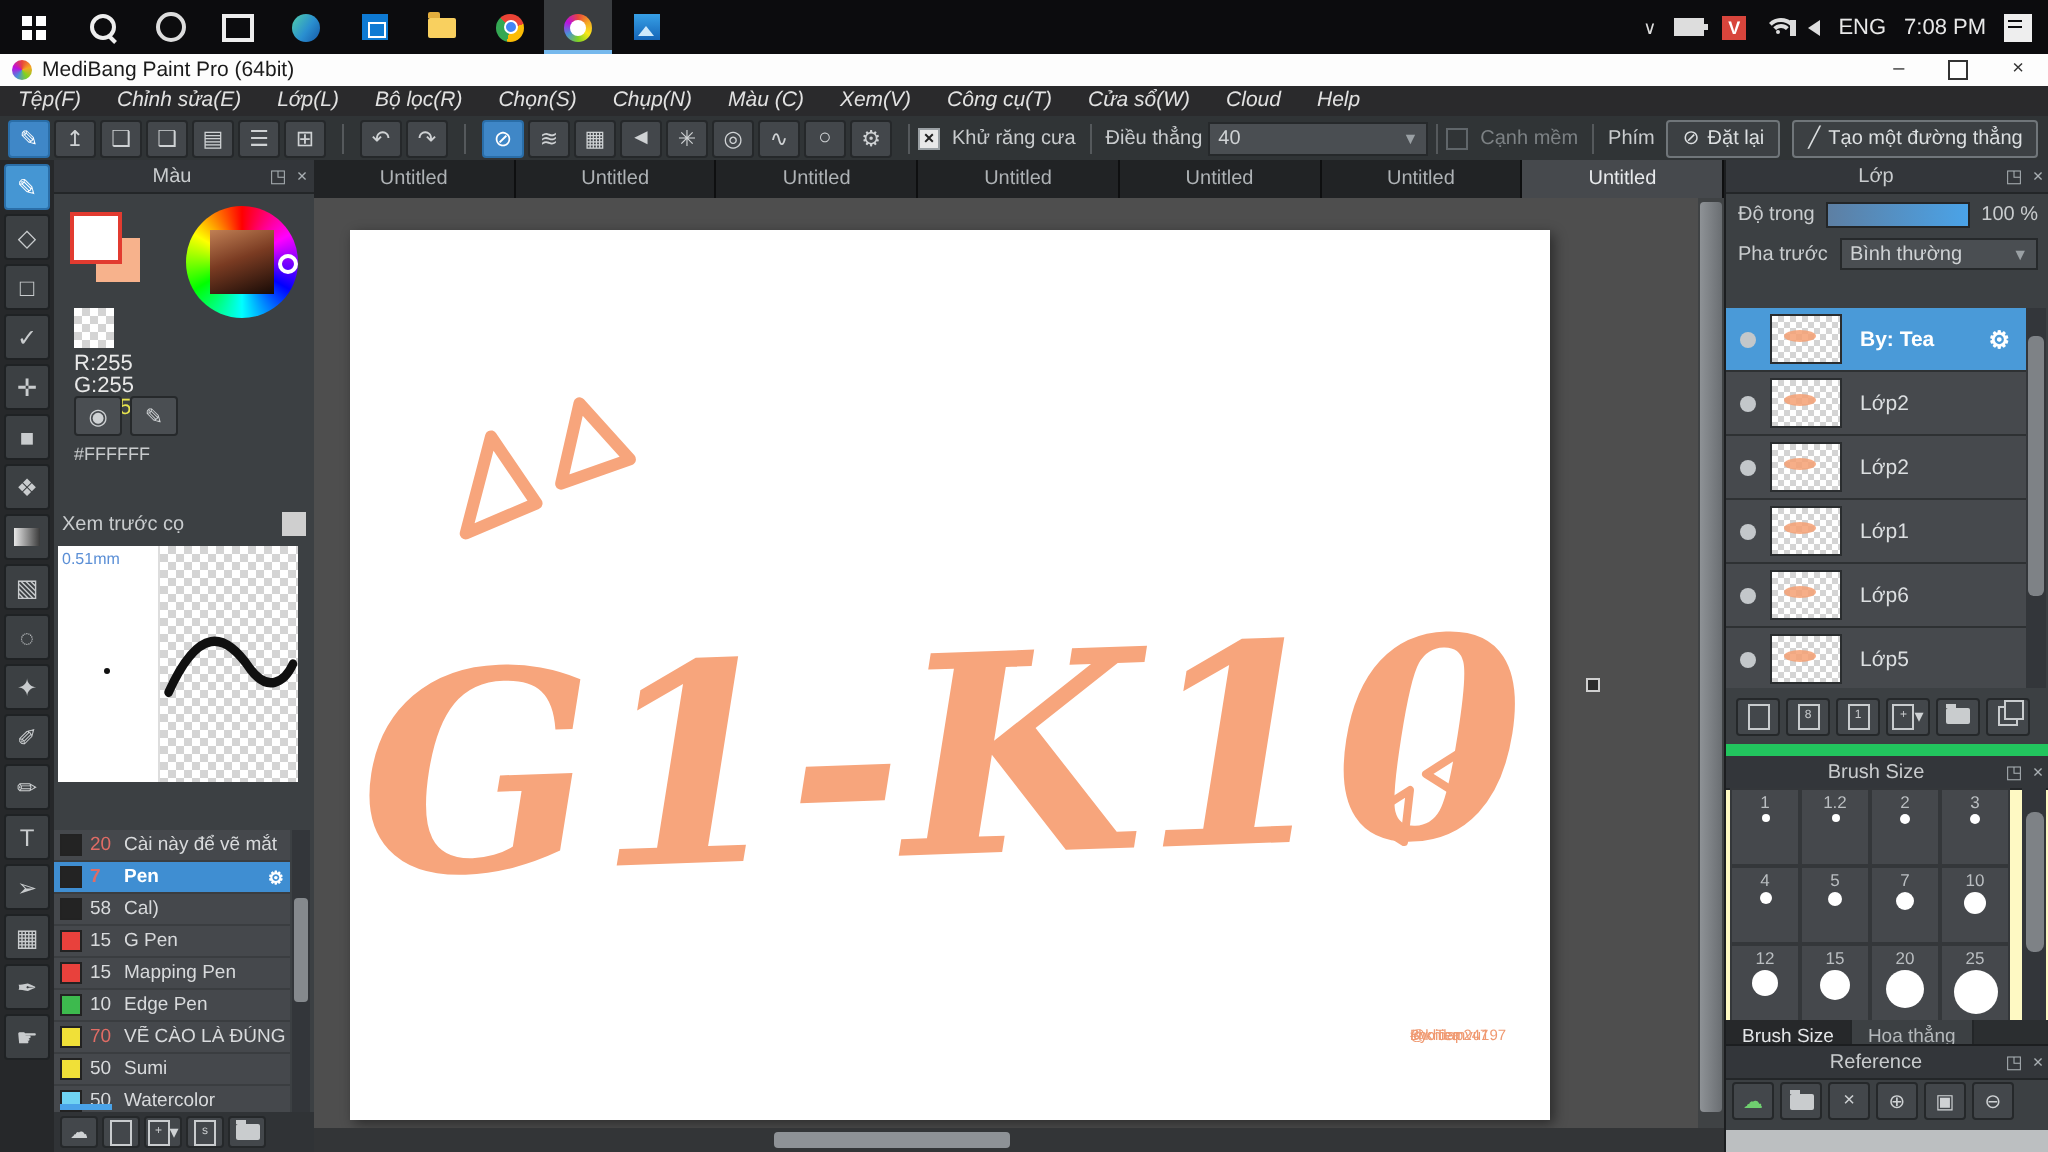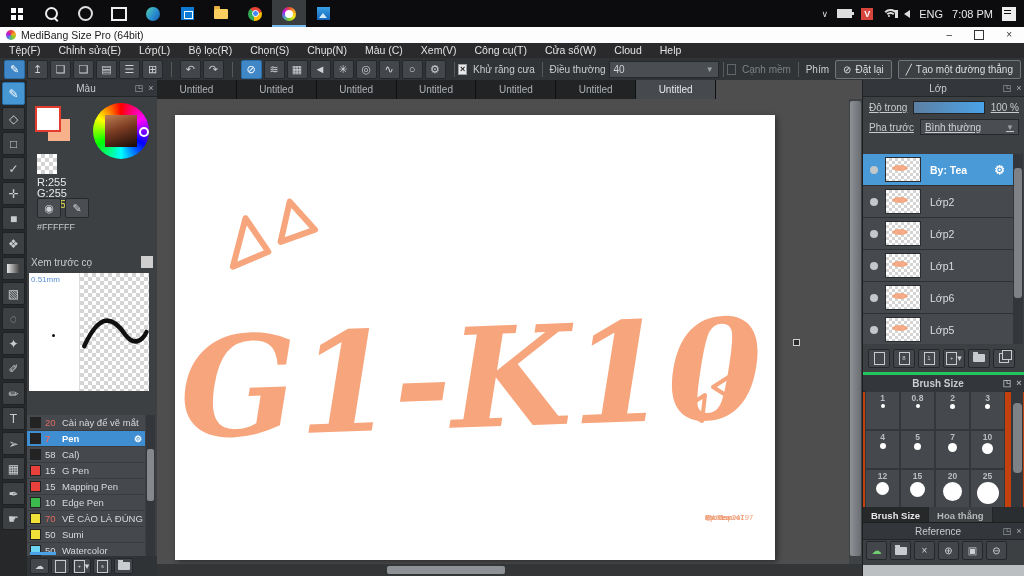--- a/index.html
+++ b/index.html
@@ -57,21 +57,21 @@
   #titlebar{position:absolute;left:0;top:27px;width:1024px;height:16px;background:#fdfdfd;
     display:flex;align-items:center;font-size:10.5px;color:#1a1a1a;}
   .app-ico{width:10px;height:10px;border-radius:50%;margin:0 5px 0 6px;
     background:conic-gradient(#e8453c,#f5a623,#7ed321,#4a90d9,#bd10e0,#e8453c);}
   #winbtns{margin-left:auto;display:flex;align-items:center;gap:22px;padding-right:12px;color:#333;}
   .wb{font-size:10px;line-height:10px;}
   .wb-max{width:8px;height:8px;border:1px solid #333;}
 
   
   #menubar{position:absolute;left:0;top:43px;width:1024px;height:15px;background:#2a2a2c;
-    display:flex;align-items:center;gap:0;font-size:10.5px;color:#e2e2e2;}
+    display:flex;align-items:center;gap:0;font-size:10.5px;color:#e2e2e2;font-style:italic;}
   .menu-item{padding:0 9px;line-height:15px;}
 
   
   #toolbar{position:absolute;left:0;top:58px;width:1024px;height:22px;background:#303436;
     display:flex;align-items:center;font-size:10px;color:#c9ccce;border-bottom:1px solid #1c1e20;}
   .tbtn{width:19px;height:17px;margin:0 1px;background:#43474b;border:1px solid #25282a;border-radius:2px;
     color:#cfd2d4;font-size:11px;display:flex;align-items:center;justify-content:center;}
   .tbtn.sel{background:#3f87c7;border-color:#2a6ea8;color:#fff;}
   .tgroup{display:flex;align-items:center;margin:0 3px;}
   .tsep{width:1px;height:15px;background:#55595c;margin:0 4px;}
@@ -145,37 +145,37 @@
   .brow .gear{margin-left:auto;margin-right:3px;color:#fff;font-size:9px;}
   #brush-scroll{position:absolute;right:2px;top:20px;width:9px;height:141px;background:#33363a;}
   #brush-scroll .h{position:absolute;left:1px;top:34px;width:7px;height:52px;background:#85898d;border-radius:2px;}
   #brush-foot{position:absolute;left:0;bottom:0;width:130px;height:20px;background:#303336;display:flex;align-items:center;gap:2px;padding-left:3px;}
   #brush-foot::before{content:"";position:absolute;left:3px;top:-4px;width:26px;height:3px;background:#4aa3e8;}
   .mini{width:17px;height:14px;background:#43474b;border:1px solid #25282a;border-radius:2px;color:#cfd2d4;
     font-size:9px;display:flex;align-items:center;justify-content:center;}
 
   
   #center{position:absolute;left:157px;top:80px;width:705px;height:496px;background:#4e4e4e;}
-  #tabbar{position:absolute;left:0;top:0;width:559px;height:19px;background:#1b1d1f;display:flex;}
+  #tabbar{position:absolute;left:0;top:0;width:705px;height:19px;background:#1b1d1f;display:flex;}
   .tab{width:100px;height:19px;line-height:19px;text-align:center;font-size:10px;color:#aeb2b5;
     background:#212325;border-right:1px solid #0e0f10;}
   .tab.active{background:#46494d;color:#e8eaec;}
   #workspace{position:absolute;left:0;top:19px;width:705px;height:477px;overflow:hidden;}
   #canvas{position:absolute;left:18px;top:16px;width:600px;height:445px;background:#fff;box-shadow:2px 2px 6px rgba(0,0,0,.45);}
   .sig{position:absolute;left:530px;top:399px;font-size:7.5px;line-height:8.5px;color:#f09a72;}
   #cursor-dot{position:absolute;left:636px;top:240px;width:5px;height:5px;background:#2c2c2c;border:1px solid #cfcfcf;}
   #vsb{position:absolute;right:0;top:0;width:13px;height:465px;background:#3f4244;}
   #vsb .h{position:absolute;left:1px;top:2px;width:11px;height:455px;background:linear-gradient(to right,#8e9296,#6a6e72);border-radius:2px;}
   #hsb{position:absolute;left:0;bottom:0;width:705px;height:12px;background:#333537;}
   #hsb .h{position:absolute;left:230px;top:2px;width:118px;height:8px;background:#8e9296;border-radius:2px;}
 
   
   #rightcol{position:absolute;left:862px;top:80px;width:162px;height:496px;background:#2b2e30;border-left:1px solid #1c1e20;}
   #panel-layers{position:absolute;left:0;top:0;width:162px;height:292px;background:#3c4043;}
-  .lrow{display:flex;align-items:center;font-size:10px;color:#c9ccce;padding:0 6px;height:20px;text-decoration:underline;}
+  .lrow{display:flex;align-items:center;font-size:10px;color:#c9ccce;padding:0 6px;height:20px;}
   #op-slider{flex:1;height:11px;margin:0 6px;background:linear-gradient(to right,#5d7fa3,#4aa3e8);border:1px solid #232628;}
   .lrow .dd{flex:1;margin-left:6px;min-width:0;height:14px;}
   #lay-checks{display:flex;align-items:center;font-size:9px;color:#c9ccce;height:16px;padding:0 4px;gap:3px;}
   #lay-checks .dimtxt{color:#74797d;}
   #layer-list{position:absolute;left:0;top:74px;width:150px;height:190px;overflow:hidden;background:#36393c;}
   .lay{height:31px;display:flex;align-items:center;background:#46494d;border-bottom:1px solid #2e3133;
     font-size:10.5px;color:#dcdfe1;}
   .lay.sel{background:#4a9ad8;color:#fff;font-weight:bold;}
   .lay .vis{width:8px;height:8px;border-radius:50%;background:#c3c7ca;margin:0 7px;flex:none;}
   .lay .thumb{width:34px;height:23px;margin-right:9px;flex:none;position:relative;border:1px solid #2a2d2f;
@@ -188,21 +188,21 @@
   #layer-foot{position:absolute;left:0;bottom:2px;width:162px;height:24px;display:flex;align-items:center;gap:3px;padding-left:5px;}
   .mini2{width:20px;height:17px;background:#43474b;border:1px solid #25282a;border-radius:2px;color:#cfd2d4;
     font-size:9px;display:flex;align-items:center;justify-content:center;}
   .md{width:9px;height:11px;border:1px solid #c9ccce;font-size:6px;color:#c9ccce;display:flex;align-items:center;justify-content:center;}
   .mf{width:12px;height:8px;background:#c9ccce;border-radius:1px;position:relative;}
   .mf::before{content:"";position:absolute;left:0;top:-2px;width:5px;height:2px;background:#c9ccce;}
   .mdup{width:8px;height:8px;border:1px solid #c9ccce;position:relative;}
   .mdup::before{content:"";position:absolute;left:2px;top:-4px;width:8px;height:8px;border:1px solid #c9ccce;background:#43474b;}
 
   
-  #panel-bsize{position:absolute;left:0;top:292px;width:162px;height:150px;background:#c2410c;border-top:3px solid #22c55e;font-weight:bold;}
+  #panel-bsize{position:absolute;left:0;top:292px;width:162px;height:150px;background:#fef9c3;border-top:6px solid #22c55e;}
   #bs-grid{position:absolute;left:2px;top:16px;width:140px;height:116px;display:grid;
     grid-template-columns:repeat(4,1fr);overflow:hidden;}
   .bs-cell{border:1px solid #34373a;background:#45484c;display:flex;flex-direction:column;align-items:center;height:37px;}
   .bs-cell .n{font-size:8.5px;color:#babec1;line-height:12px;}
   .bs-cell .d{background:#fff;border-radius:50%;}
   #bs-scroll{position:absolute;right:2px;top:16px;width:12px;height:116px;background:#33363a;}
   #bs-scroll .h{position:absolute;left:1.5px;top:12px;width:9px;height:70px;background:#7e8286;border-radius:4px;}
   #bs-tabs{position:absolute;left:0;bottom:0;width:162px;height:18px;display:flex;background:#2b2e30;}
   .bs-tab{padding:0 8px;font-size:9.5px;line-height:18px;color:#b4b8bb;background:#3c4043;border-right:1px solid #232628;}
   .bs-tab.active{background:#26282a;color:#e4e6e8;}
@@ -262,21 +262,21 @@
         </span>
       <span class="tr-spk"></span>
       <span>ENG</span>
       <span>7:08 PM</span>
       <span class="tr-note"></span>
     </div>
   </div>
 
   <div id="titlebar">
     <span class="app-ico"></span>
-    <span>MediBang Size Pro (64bit)</span>
+    <span>MediBang Paint Pro (64bit)</span>
     <span id="winbtns">
       <span class="wb">–</span>
       <span class="wb wb-max"></span>
       <span class="wb">×</span>
     </span>
   </div>
 
   <div id="menubar">
       <span class="menu-item">Tệp(F)</span>
       <span class="menu-item">Chỉnh sửa(E)</span>
@@ -316,21 +316,21 @@
       <div class="tbtn">✳</div>
       <div class="tbtn">◎</div>
       <div class="tbtn">∿</div>
       <div class="tbtn">○</div>
       <div class="tbtn">⚙</div>
     </div>
     <div class="tsep"></div>
     <span class="cb lt">×</span>
     <span class="lab">Khử răng cưa</span>
     <div class="tsep"></div>
-    <span class="lab">Điều thường</span>
+    <span class="lab">Điều thẳng</span>
     <div class="dd">
       <span>40</span>
         <span class="car">▼</span>
     </div>
     <div class="tsep"></div>
     <span class="cb dim"></span>
     <span class="lab dim">Cạnh mềm</span>
     <div class="tsep"></div>
     <span class="lab">Phím</span>
     <div class="pushbtn">
@@ -608,21 +608,21 @@
         <span class="ptitle">Brush Size</span>
         <span class="pico">◳</span>
         <span class="pico">×</span>
       </div>
       <div id="bs-grid">
           <div class="bs-cell">
             <span class="n">1</span>
             <span class="d" style="width: 4px; height: 4px;"></span>
           </div>
           <div class="bs-cell">
-            <span class="n">0.8</span>
+            <span class="n">1.2</span>
             <span class="d" style="width: 4px; height: 4px;"></span>
           </div>
           <div class="bs-cell">
             <span class="n">2</span>
             <span class="d" style="width: 5px; height: 5px;"></span>
           </div>
           <div class="bs-cell">
             <span class="n">3</span>
             <span class="d" style="width: 5px; height: 5px;"></span>
           </div>

